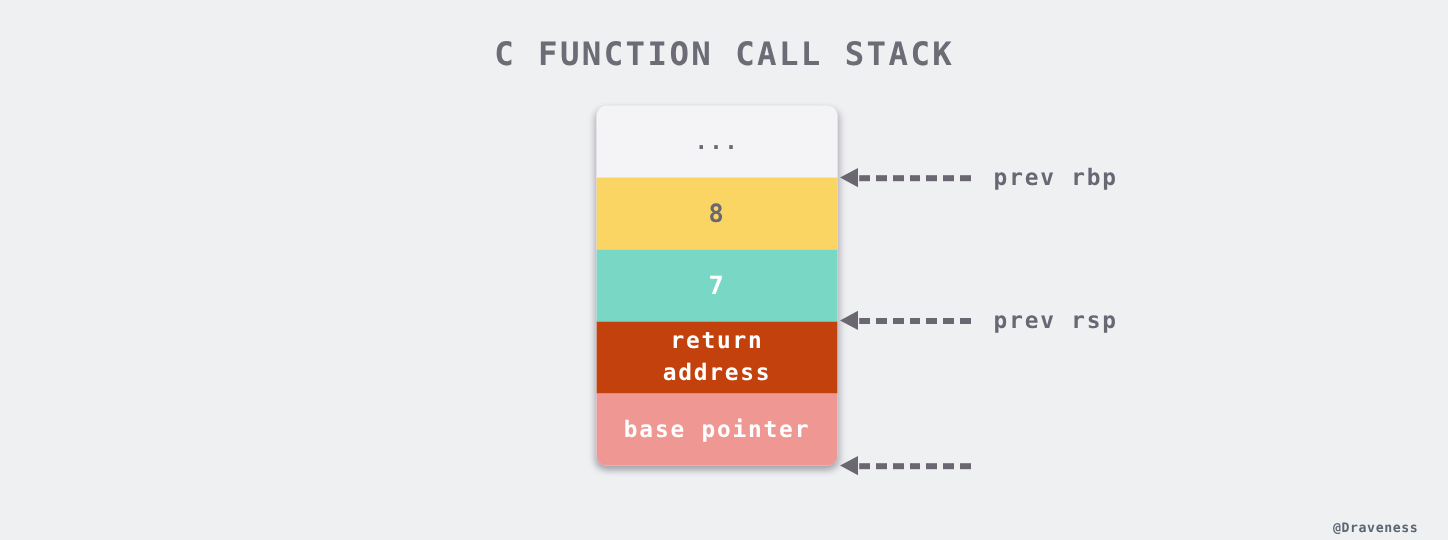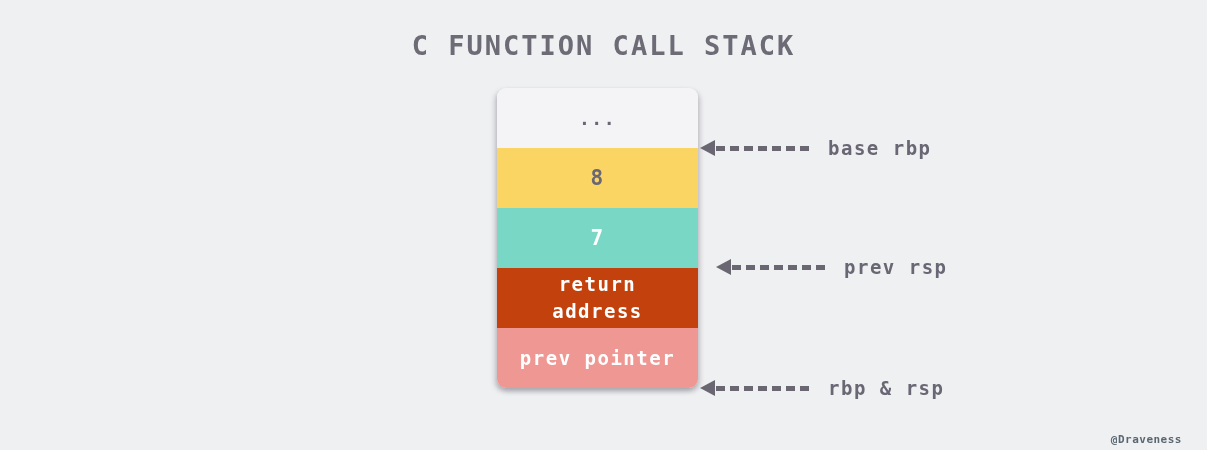--- a/index.html
+++ b/index.html
@@ -35,21 +35,21 @@
     position:absolute;left:497px;top:398px;width:201px;
     text-align:center;
     font-size:20px;font-weight:bold;letter-spacing:1.5px;
     color:var(--text,#6a6775);
   }
   .pointer{
     position:absolute;left:700px;height:24px;
     display:flex;align-items:center;
   }
   .pointer-1{top:136px;}
-  .pointer-2{top:255px;padding-left:16px;}
+  .pointer-2{top:255px;}
   .pointer-3{top:376px;}
   .arrow{display:flex;align-items:center;width:112px;flex:0 0 112px;}
   .arrow-head{
     width:0;height:0;
     border-top:8px solid transparent;
     border-bottom:8px solid transparent;
     border-right:15px solid var(--arrow,#6a6773);
   }
   .arrow-dashes{
     flex:1;height:5px;margin-left:1px;
@@ -80,44 +80,43 @@
     <div class="cell cell-num" style="background: rgb(251, 213, 100); color: rgb(106, 103, 117);">
       <span class="cell-label">8</span>
     </div>
     <div class="cell cell-num" style="background: rgb(121, 215, 198); color: rgb(255, 255, 255);">
       <span class="cell-label">7</span>
     </div>
     <div class="cell" style="background: #c2410c; color: rgb(255, 255, 255);">
       <span class="cell-label">return address</span>
     </div>
     <div class="cell" style="background: rgb(239, 151, 146); color: rgb(255, 255, 255);">
-      <span class="cell-label">prev pointer</span>
+      <span class="cell-label">base pointer</span>
     </div>
   </div>
 
 
   <div class="pointer pointer-1">
     <span class="arrow">
       <span class="arrow-head"></span>
       <span class="arrow-dashes"></span>
     </span>
-    <span class="pointer-label">base rbp</span>
+    <span class="pointer-label">prev rbp</span>
   </div>
 
   <div class="pointer pointer-2">
     <span class="arrow">
       <span class="arrow-head"></span>
       <span class="arrow-dashes"></span>
     </span>
     <span class="pointer-label">prev rsp</span>
   </div>
 
   <div class="pointer pointer-3">
     <span class="arrow">
       <span class="arrow-head"></span>
       <span class="arrow-dashes"></span>
     </span>
-    <span class="pointer-label">rbp &amp; rsp</span>
   </div>
 
   <div class="watermark">@Draveness</div>
 
 </div>
 
 </body></html>

